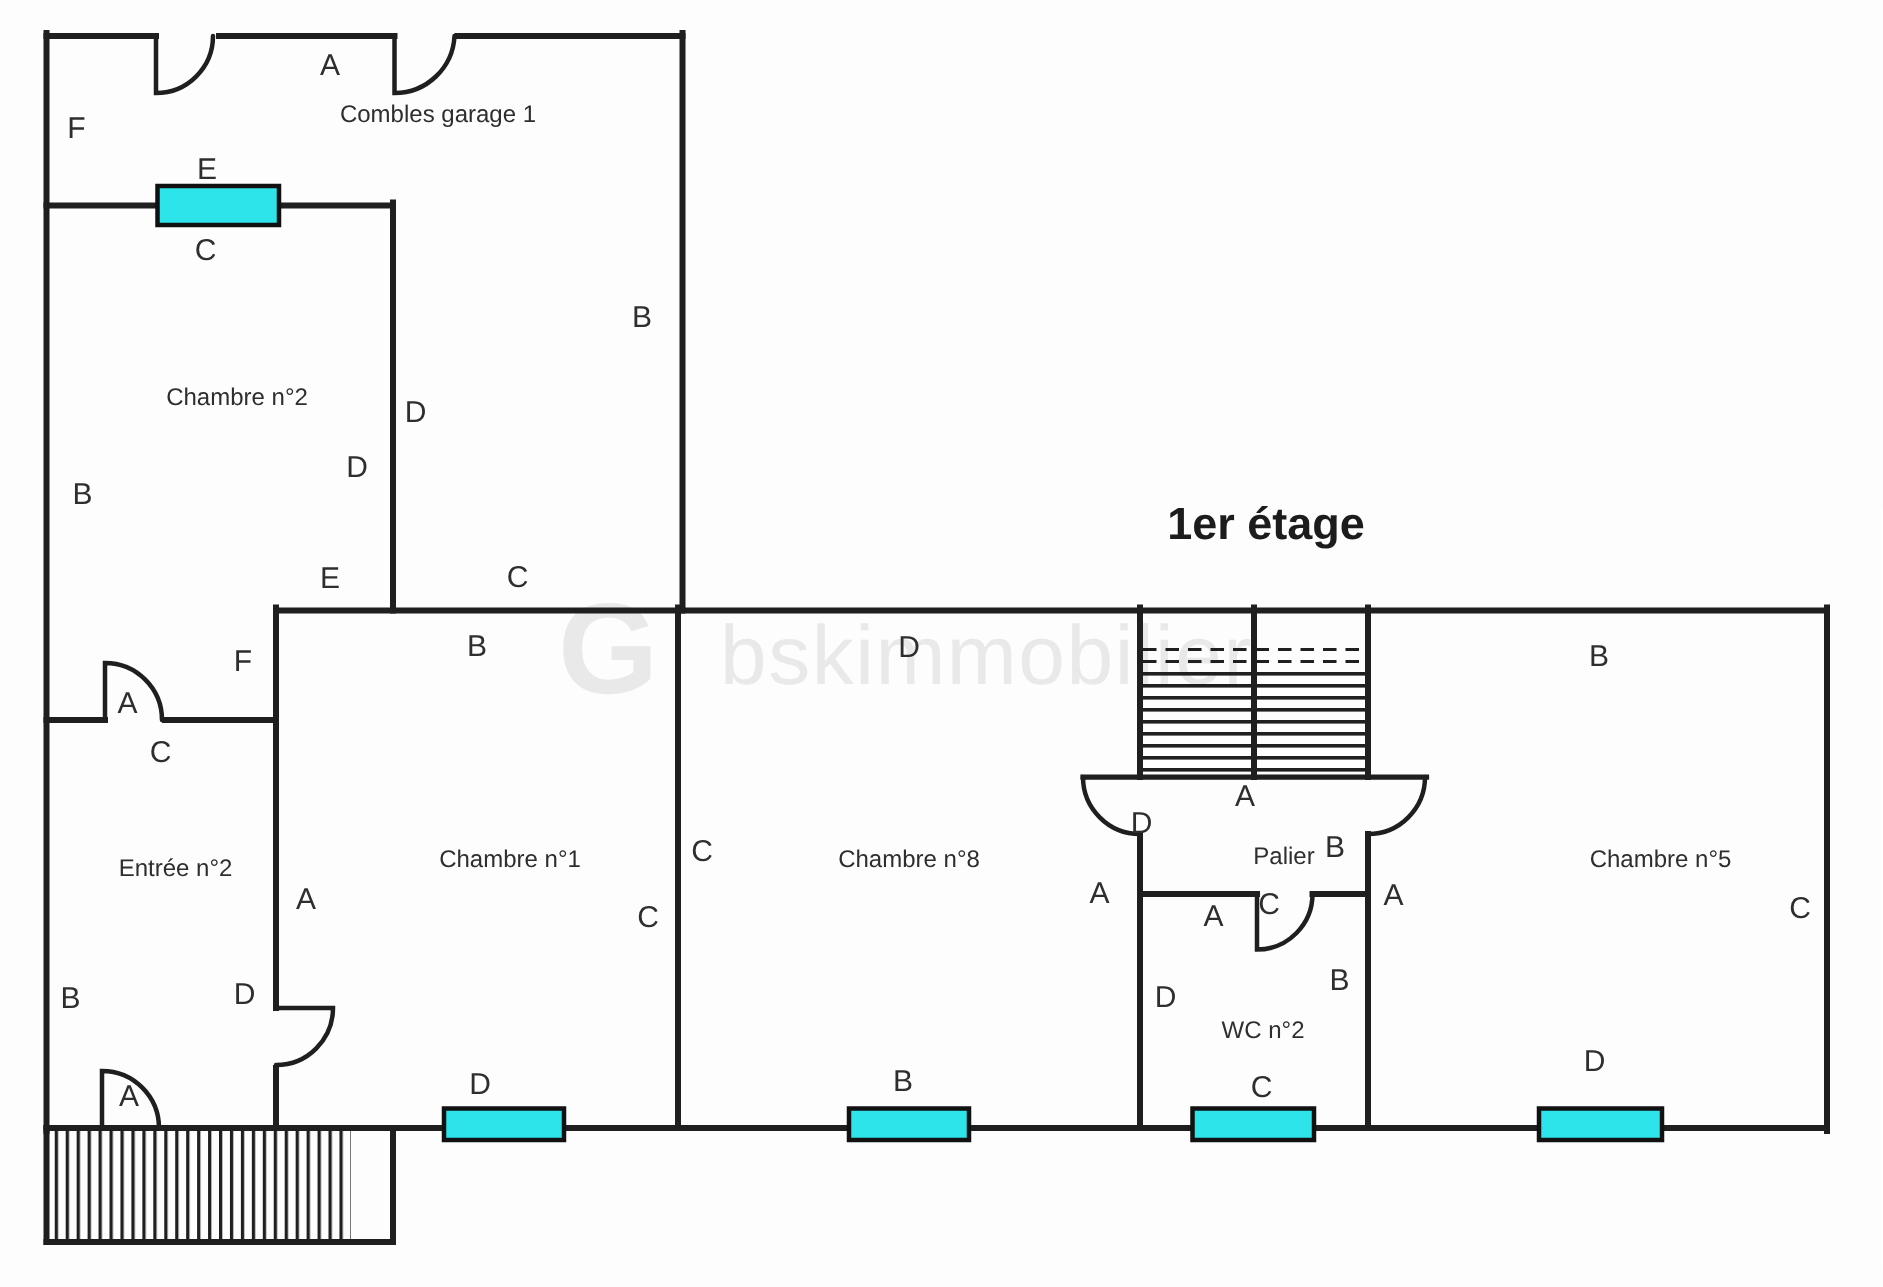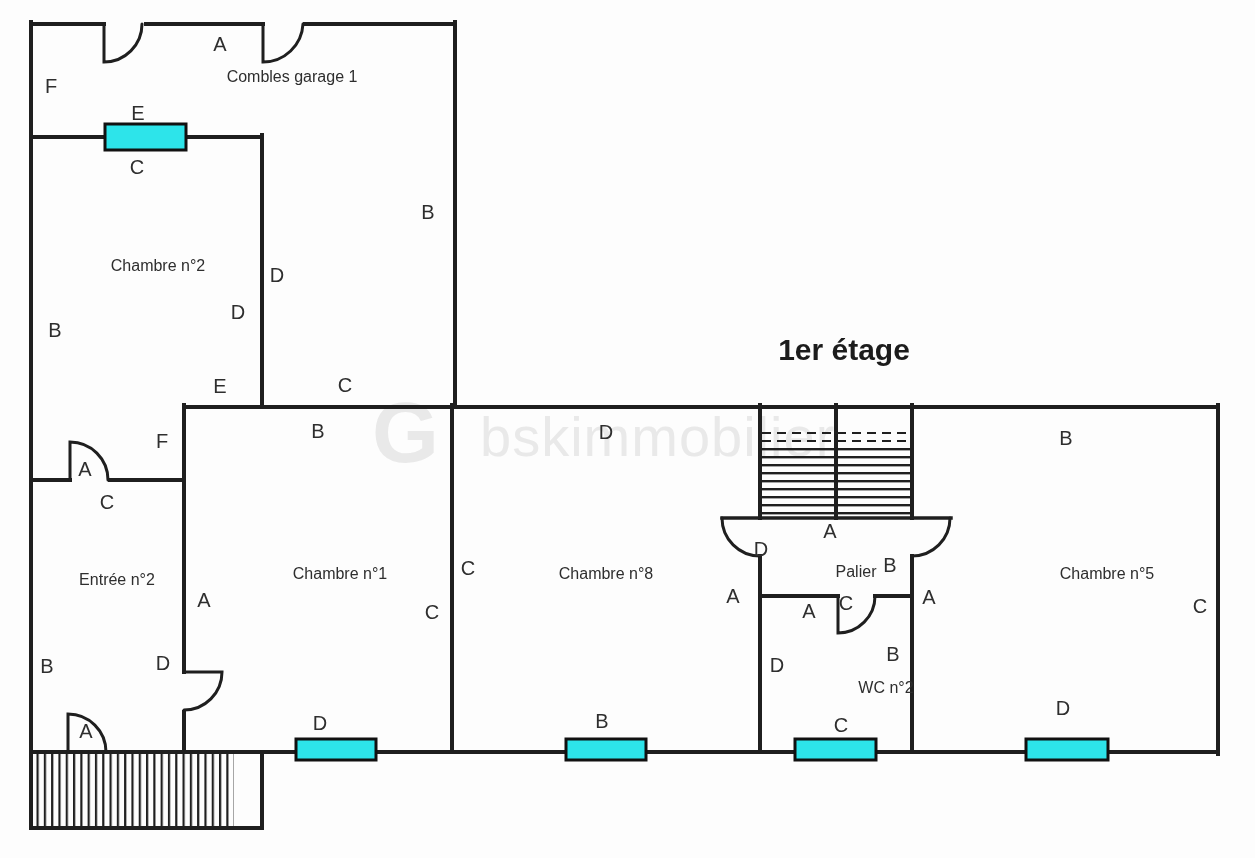--- a/index.html
+++ b/index.html
@@ -89,21 +89,21 @@
     </g>
   </svg>
 
   <div id="labels">
       <span class="lbl room" style="left: 292px; top: 77px;">Combles garage 1</span>
       <span class="lbl room" style="left: 158px; top: 266px;">Chambre n°2</span>
       <span class="lbl room" style="left: 95px; top: 580px; margin-left: 22px;">Entrée n°2</span>
       <span class="lbl room" style="left: 340px; top: 574px;">Chambre n°1</span>
       <span class="lbl room" style="left: 606px; top: 574px;">Chambre n°8</span>
       <span class="lbl room" style="left: 856px; top: 572px;">Palier</span>
-      <span class="lbl room" style="left: 842px; top: 688px; margin-left: 44px;">WC n°2</span>
+      <span class="lbl room" style="left: 842px; top: 688px;">WC n°2</span>
       <span class="lbl room" style="left: 1107px; top: 574px;">Chambre n°5</span>
       <span class="lbl letter" style="left: 51px; top: 86px;">F</span>
       <span class="lbl letter" style="left: 220px; top: 44px;">A</span>
       <span class="lbl letter" style="left: 138px; top: 113px;">E</span>
       <span class="lbl letter" style="left: 137px; top: 167px;">C</span>
       <span class="lbl letter" style="left: 428px; top: 212px;">B</span>
       <span class="lbl letter" style="left: 277px; top: 275px;">D</span>
       <span class="lbl letter" style="left: 238px; top: 312px;">D</span>
       <span class="lbl letter" style="left: 55px; top: 330px;">B</span>
       <span class="lbl letter" style="left: 220px; top: 386px;">E</span>

